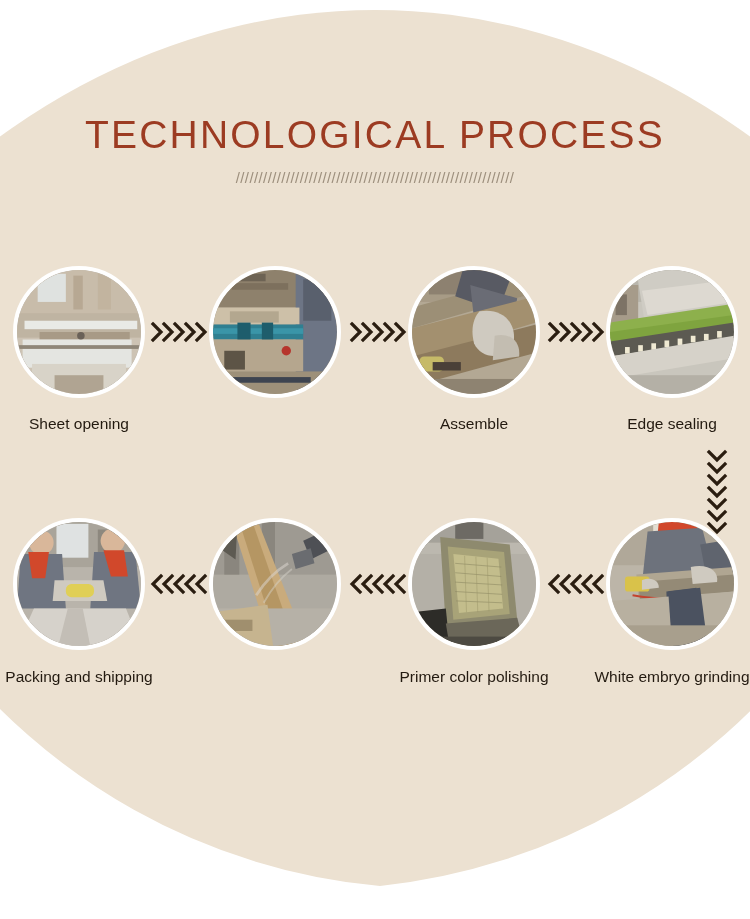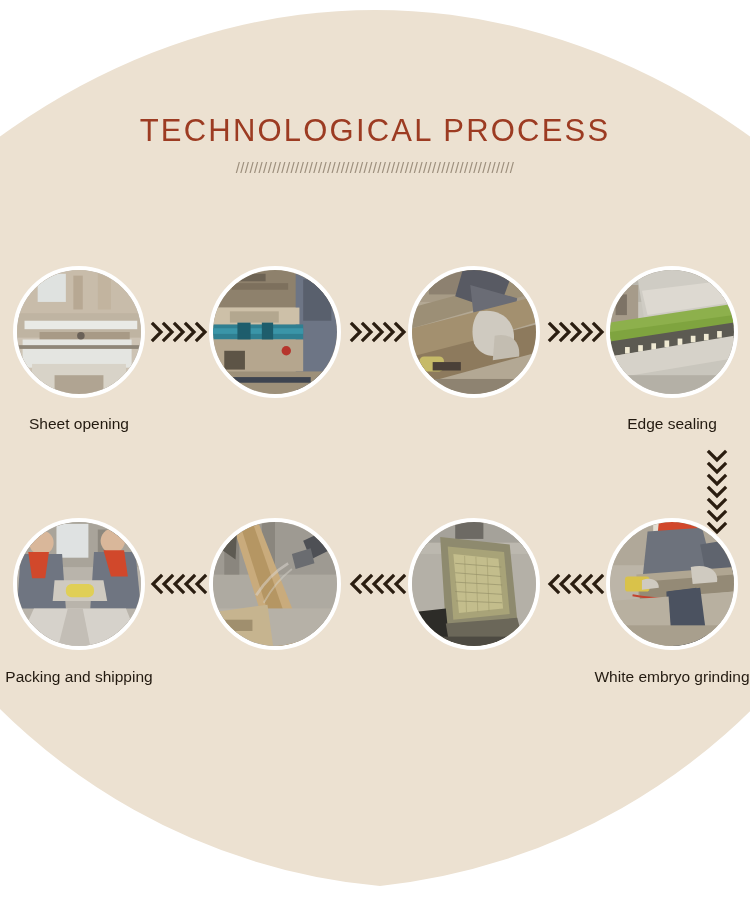--- a/index.html
+++ b/index.html
@@ -28,21 +28,21 @@
 
   
   .title-block {
     position: absolute;
     left: 0;
     top: 112px;
     width: 750px;
     text-align: center;
   }
   .page-title {
-    font-size: 31px;
+    font-size: 39px;
     letter-spacing: 2.2px;
     color: #9c3b22;
     font-weight: 400;
     font-family: "Liberation Sans", sans-serif;
     line-height: 1.2;
     white-space: nowrap;
   }
   .title-rule {
     margin-top: 12px;
     height: 14px;
@@ -240,20 +240,21 @@
             <path d="M0 62 L132 28 L132 56 L0 96 Z" fill="#a3906f"></path>
             <path d="M0 92 L132 58 L132 88 L0 124 Z" fill="#8d7a5d"></path>
             <path d="M72 44 C96 40 112 56 108 78 C100 96 74 96 66 78 C62 62 66 50 72 44 Z" fill="#cfcac0"></path>
             <path d="M88 70 C104 66 116 76 114 92 L86 96 Z" fill="#c3bdb1"></path>
             <rect x="8" y="92" width="26" height="16" rx="5" fill="#c6ba68"></rect>
             <rect x="22" y="98" width="30" height="9" fill="#4a4038"></rect>
             <rect x="0" y="116" width="132" height="16" fill="#8e8371"></rect>
           </svg>
         </div>
       </div>
+      <div class="step-label">Assemble</div>
     </div>
 
     <div class="arrows-h ah-3">
       <svg viewBox="0 0 58 28" aria-hidden="true">
         <g fill="none" stroke="#2a1d10" stroke-width="3.2" stroke-linecap="square">
           <path d="M3 6 L11 14 L3 22"></path>
           <path d="M14 6 L22 14 L14 22"></path>
           <path d="M25 6 L33 14 L25 22"></path>
           <path d="M36 6 L44 14 L36 22"></path>
           <path d="M47 6 L55 14 L47 22"></path>
@@ -402,20 +403,21 @@
               <path d="M56 36 L58 96"></path>
                 <path d="M68 37 L70 96"></path>
                 <path d="M80 38 L82 95"></path>
             </g>
             <path d="M0 96 L36 92 L40 132 L0 132 Z" fill="#2d2c28"></path>
             <path d="M36 108 L112 102 L120 132 L40 132 Z" fill="#6b6759"></path>
             <rect x="0" y="122" width="132" height="10" fill="#4d4a42"></rect>
           </svg>
         </div>
       </div>
+      <div class="step-label">Primer color polishing</div>
     </div>
 
     <div class="arrows-h ah-3">
       <svg viewBox="0 0 58 28" aria-hidden="true">
         <g fill="none" stroke="#2a1d10" stroke-width="3.2" stroke-linecap="square">
           <path d="M11 6 L3 14 L11 22"></path>
           <path d="M22 6 L14 14 L22 22"></path>
           <path d="M33 6 L25 14 L33 22"></path>
           <path d="M44 6 L36 14 L44 22"></path>
           <path d="M55 6 L47 14 L55 22"></path>

